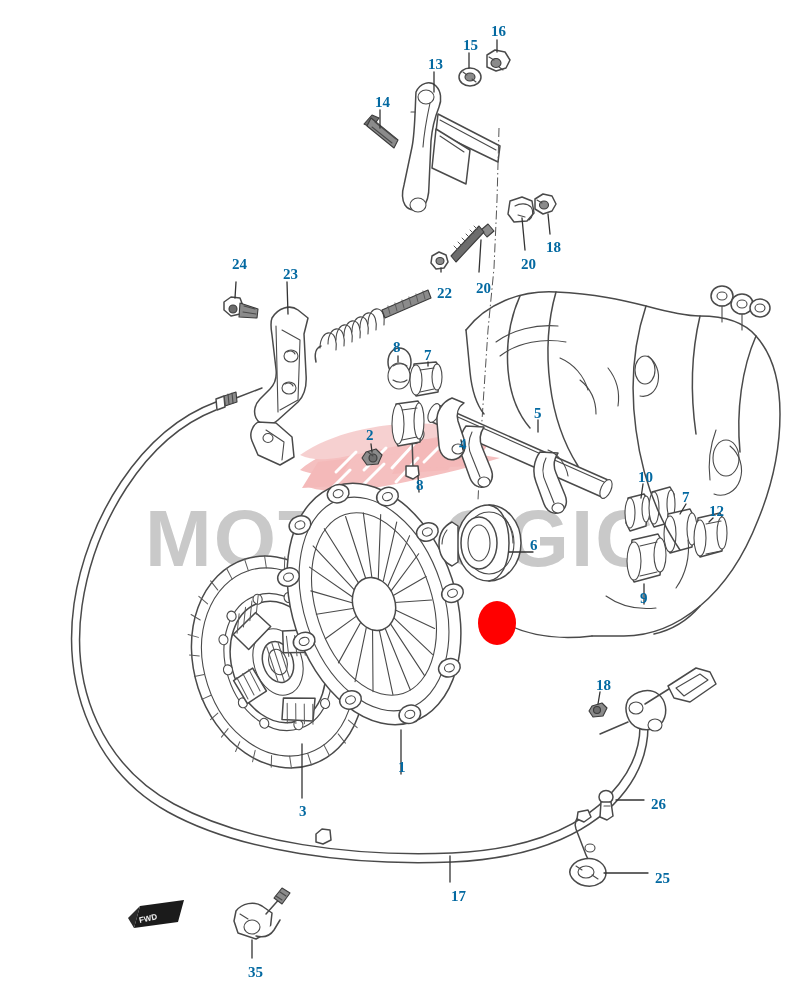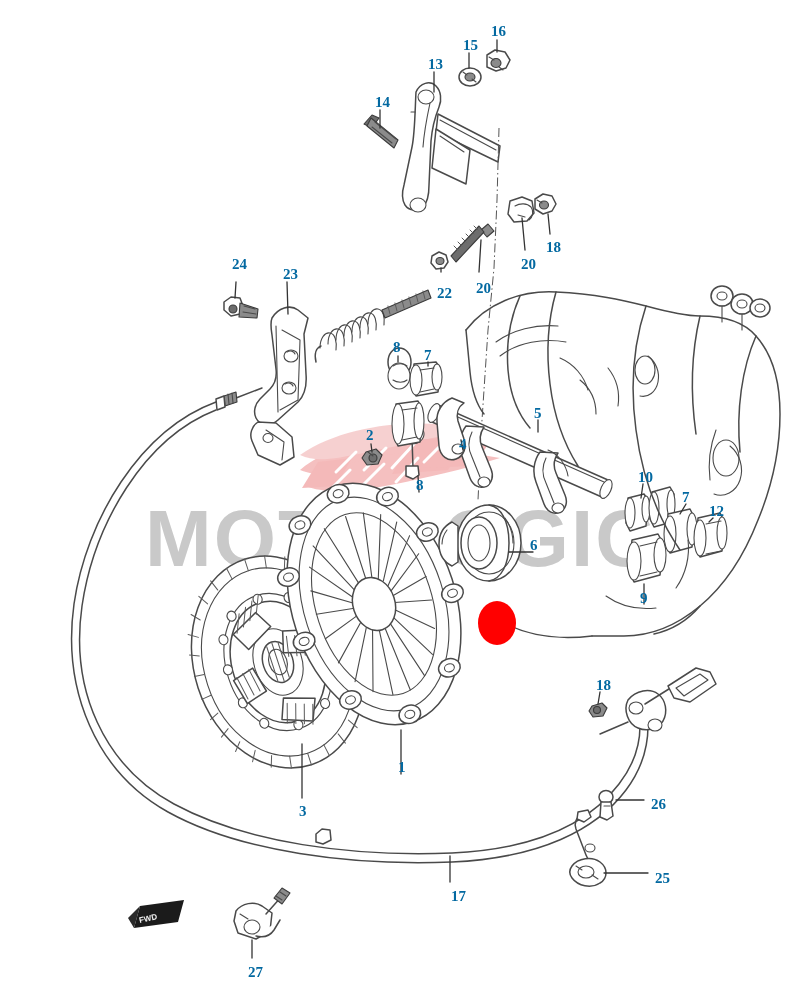--- a/index.html
+++ b/index.html
@@ -600,15 +600,15 @@
   <div class="lbl" style="left:451px;top:889px">17</div>
   <div class="lbl" style="left:596px;top:678px">18</div>
   <div class="lbl" style="left:476px;top:281px">20</div>
   <div class="lbl" style="left:521px;top:257px">20</div>
   <div class="lbl" style="left:546px;top:240px">18</div>
   <div class="lbl" style="left:437px;top:286px">22</div>
   <div class="lbl" style="left:283px;top:267px">23</div>
   <div class="lbl" style="left:232px;top:257px">24</div>
   <div class="lbl" style="left:655px;top:871px">25</div>
   <div class="lbl" style="left:651px;top:797px">26</div>
-  <div class="lbl" style="left:248px;top:965px">27</div>
+  <div class="lbl" style="left:248px;top:965px">35</div>
 
 </div>
 
 </body></html>

